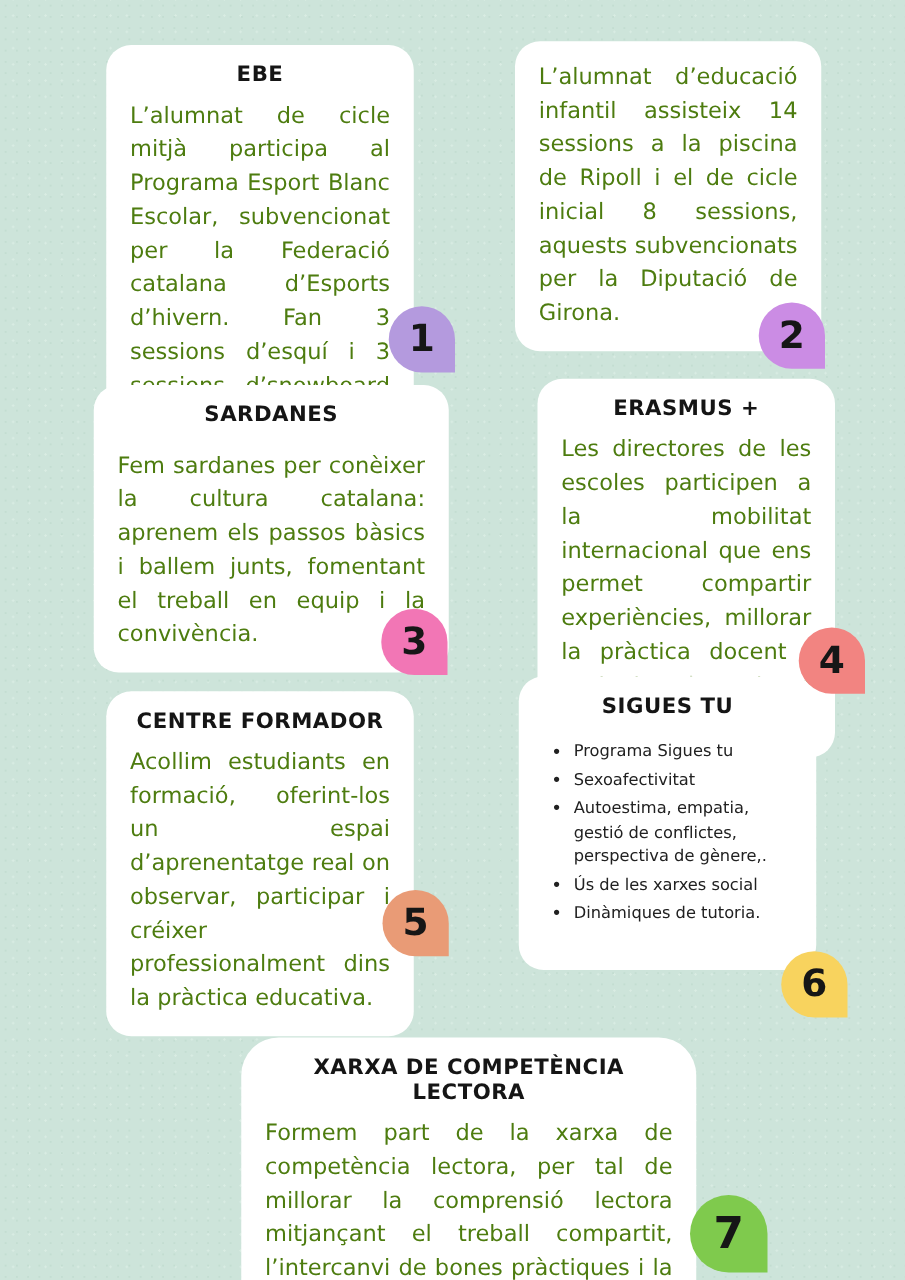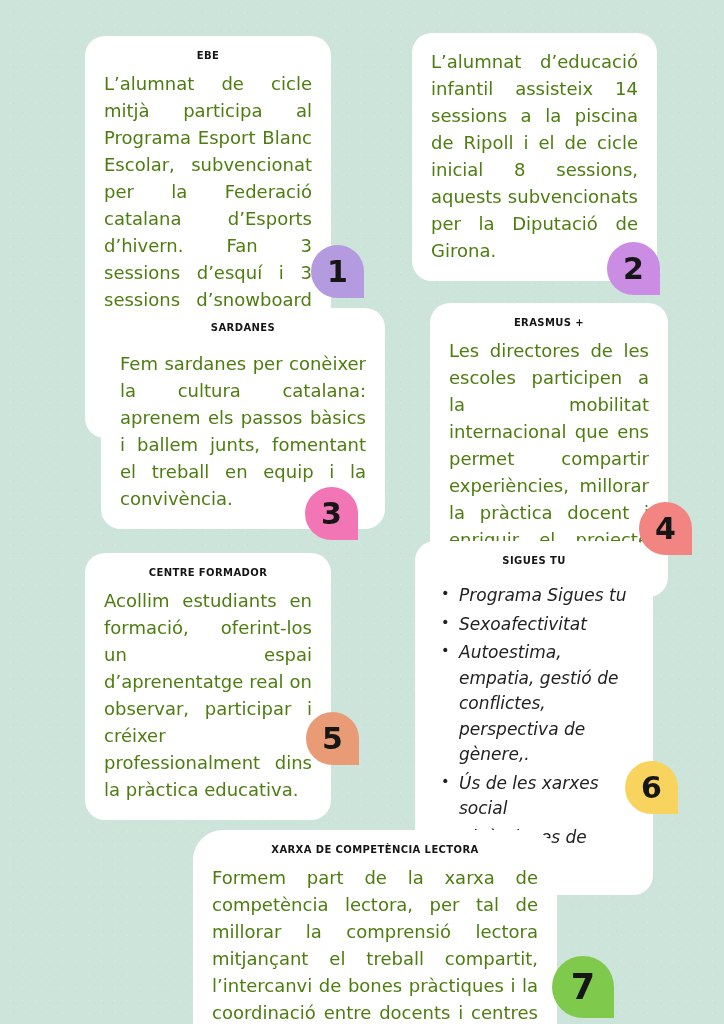--- a/index.html
+++ b/index.html
@@ -22,40 +22,39 @@
   .card{
     position:absolute;
     background:#ffffff;
     border-radius:20px;
     padding:14px 18px 16px 18px;
     box-sizing:border-box;
     color:#212121;
   }
   .card-title{
     margin:0 0 9px 0;
-    font-size:10px;
+    font-size:17px;
     font-weight:700;
     letter-spacing:.4px;
     text-align:center;
     color:#151515;
   }
   .card-title.gap-lg{margin-bottom:17px;}
   .card-body{
     margin:1px;
     font-size:18px;
     line-height:1.5;
     text-align:justify;
     color:#4d7c0f;
   }
   .bullet-list{
     margin:0;padding:0 0 0 8px;
     list-style:none;
-    font-size:17px;
+    font-size:13px;
     line-height:1.5;
-    font-style:italic;
   }
   .bullet-list li{
     position:relative;
     padding-left:18px;
     margin-bottom:3px;
     text-align:left;
   }
   .bullet-list li::before{
     content:"•";
     position:absolute;
@@ -84,21 +83,21 @@
     <h2 class="card-title">EBE</h2>
     <p class="card-body">L’alumnat de cicle mitjà participa al Programa Esport Blanc Escolar, subvencionat per la Federació catalana d’Esports d’hivern. Fan 3 sessions d’esquí i 3 sessions d’snowboard a Vallter 2000 i una sessió cada dos anys a la Graduació de Neu que fan a la Molina.</p>
   </section>
   <div class="badge" style="left: 311px; top: 245px; background-color: rgb(180, 154, 222);">1</div>
 
   <section class="card" style="left:412px;top:33px;width:245px;min-height:226px;">
     <p class="card-body">L’alumnat d’educació infantil assisteix 14 sessions a la piscina de Ripoll i el de cicle inicial 8 sessions, aquests subvencionats per la Diputació de Girona.</p>
   </section>
   <div class="badge" style="left: 607px; top: 242px; background-color: rgb(203, 140, 228);">2</div>
 
-  <section class="card" style="left:101px;top:308px;width:284px;min-height:210px;">
+  <section class="card" style="left:75px;top:308px;width:284px;min-height:210px;">
     <h2 class="card-title gap-lg">SARDANES</h2>
     <p class="card-body">Fem sardanes per conèixer la cultura catalana: aprenem els passos bàsics i ballem junts, fomentant el treball en equip i la convivència.</p>
   </section>
   <div class="badge" style="left: 305px; top: 487px; background-color: rgb(242, 118, 181);">3</div>
 
   <section class="card" style="left:430px;top:303px;width:238px;min-height:236px;">
     <h2 class="card-title">ERASMUS +</h2>
     <p class="card-body">Les directores de les escoles participen a la mobilitat internacional que ens permet compartir experiències, millorar la pràctica docent i enriquir el projecte educatiu del centre.</p>
   </section>
   <div class="badge" style="left: 639px; top: 502px; background-color: rgb(242, 132, 129);">4</div>

